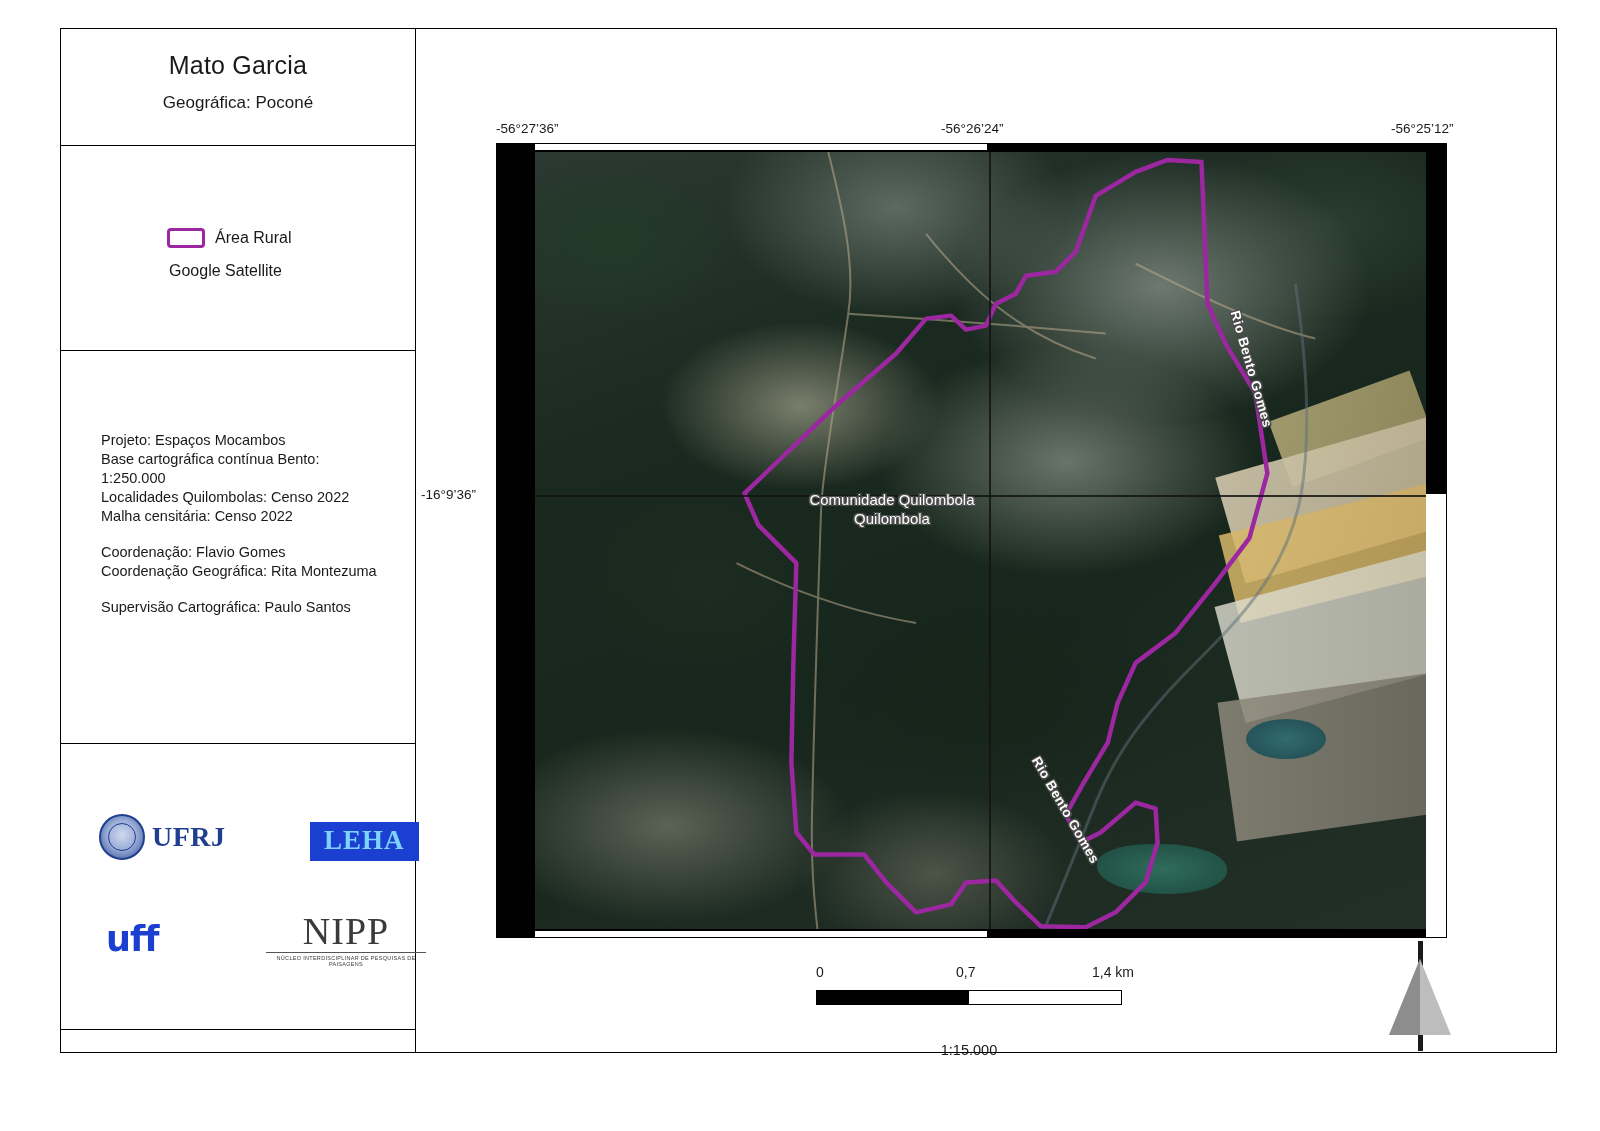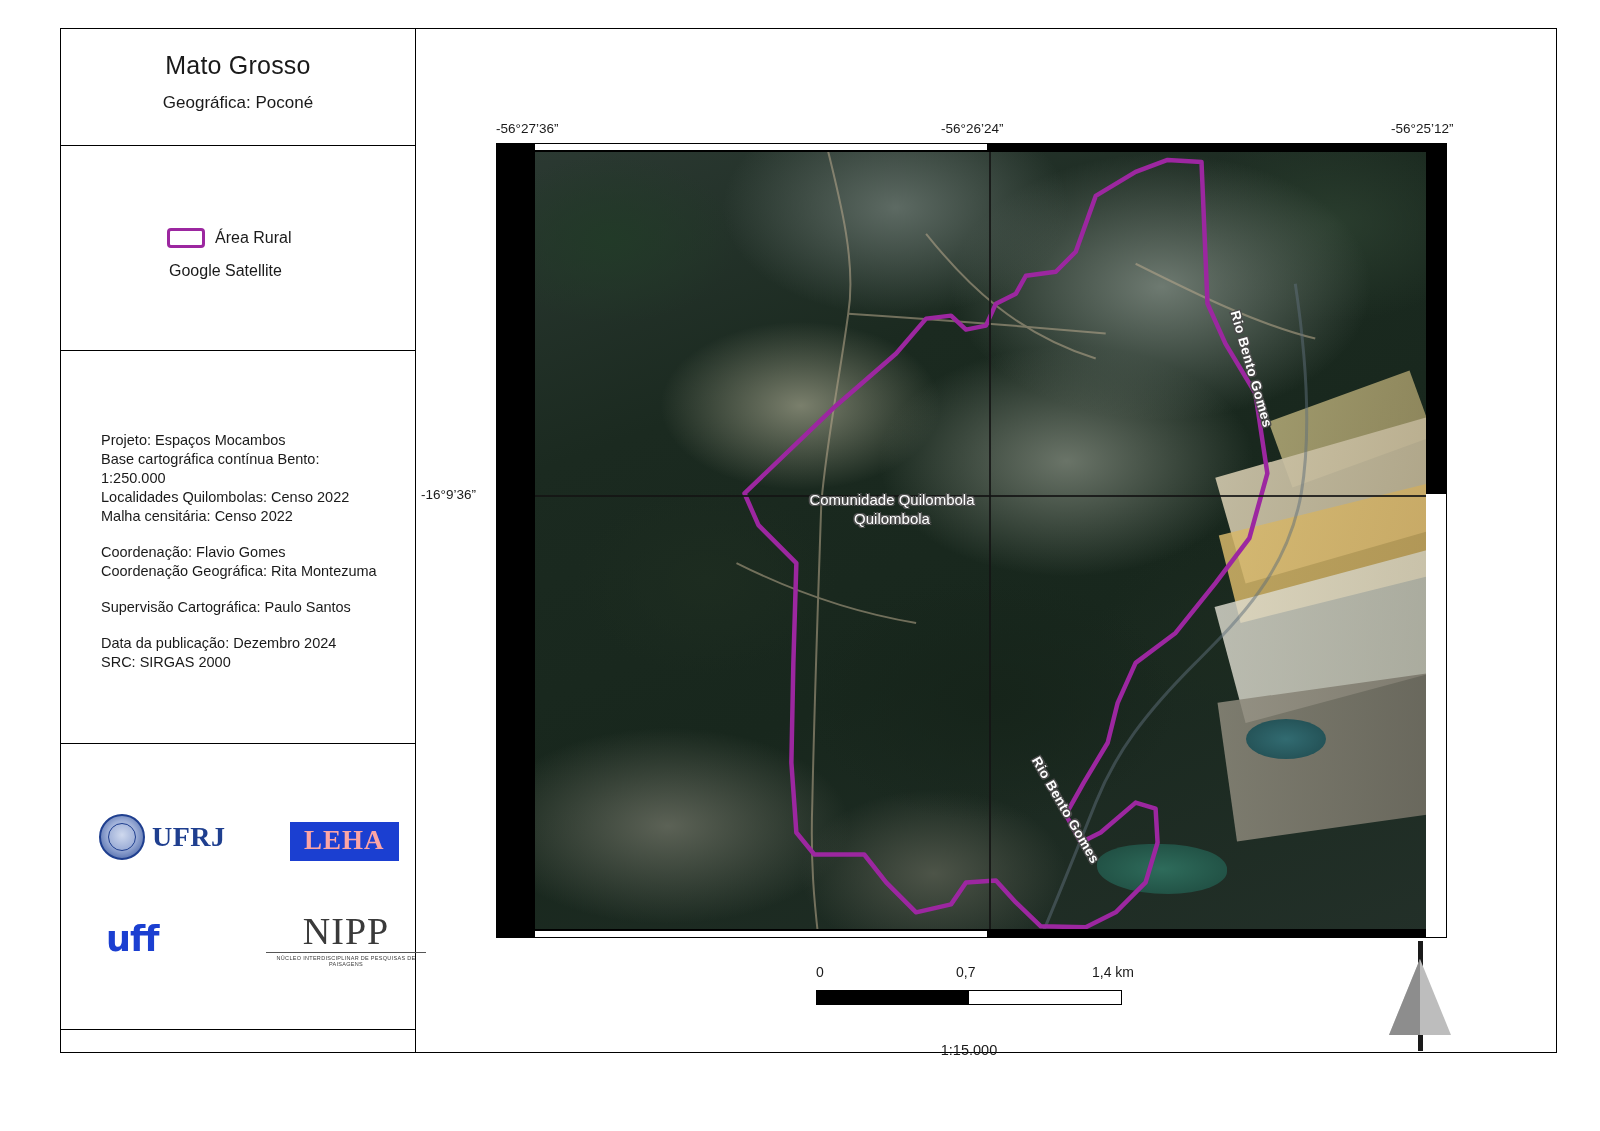--- a/index.html
+++ b/index.html
@@ -105,23 +105,23 @@
     border: 1.5px solid #1f3f8f;
   }
   .ufrj-text {
     font-family: "Liberation Serif", serif;
     font-weight: bold;
     font-size: 28px;
     color: #1f3f8f;
     letter-spacing: 0.5px;
   }
   .logo-leha {
-    position: absolute; left: 229px; top: 78px;
+    position: absolute; left: 249px; top: 78px;
     background: #1b3fd1;
-    color: #fca5a5;
+    color: #7dd3fc;
     font-family: "Liberation Serif", serif;
     font-weight: bold;
     font-size: 27px;
     letter-spacing: 1px;
     padding: 5px 14px 7px 14px;
     line-height: 1;
   }
   .logo-uff {
     position: absolute; left: 45px; top: 175px;
     color: #1b3fd1;
@@ -371,21 +371,21 @@
 </style>
 </head>
 <body>
 
 <div id="page">
   <div id="frame">
 
     <div id="left-col">
 
       <div class="lc-cell" id="cell-title">
-        <div id="state-name">Mato Grosso</div>
+        <div id="state-name">Mato Garcia</div>
         <div id="municipio">Geográfica: Poconé</div>
       </div>
 
       <div class="lc-cell" id="cell-legend">
         <div id="legend-wrap">
           <div id="legend-row">
             <span id="legend-swatch"></span>
             <span id="legend-label">Área  Rural</span>
           </div>
           <div id="basemap-label">Google Satellite</div>
@@ -401,24 +401,20 @@
             <div>Localidades Quilombolas: Censo 2022</div>
             <div>Malha censitária: Censo 2022</div>
           </div>
           <div class="para">
             <div>Coordenação: Flavio Gomes</div>
             <div>Coordenação Geográfica: Rita Montezuma</div>
           </div>
           <div class="para">
             <div>Supervisão Cartográfica: Paulo Santos</div>
           </div>
-          <div class="para">
-            <div>Data  da  publicação: Dezembro 2024</div>
-            <div>SRC: SIRGAS 2000</div>
-          </div>
         </div>
       </div>
 
       <div class="lc-cell" id="cell-logos">
         <div id="logos">
           <div class="logo-ufrj">
             <span class="ufrj-seal"></span>
             <span class="ufrj-text">UFRJ</span>
           </div>
           <div class="logo-leha">LEHA</div>

